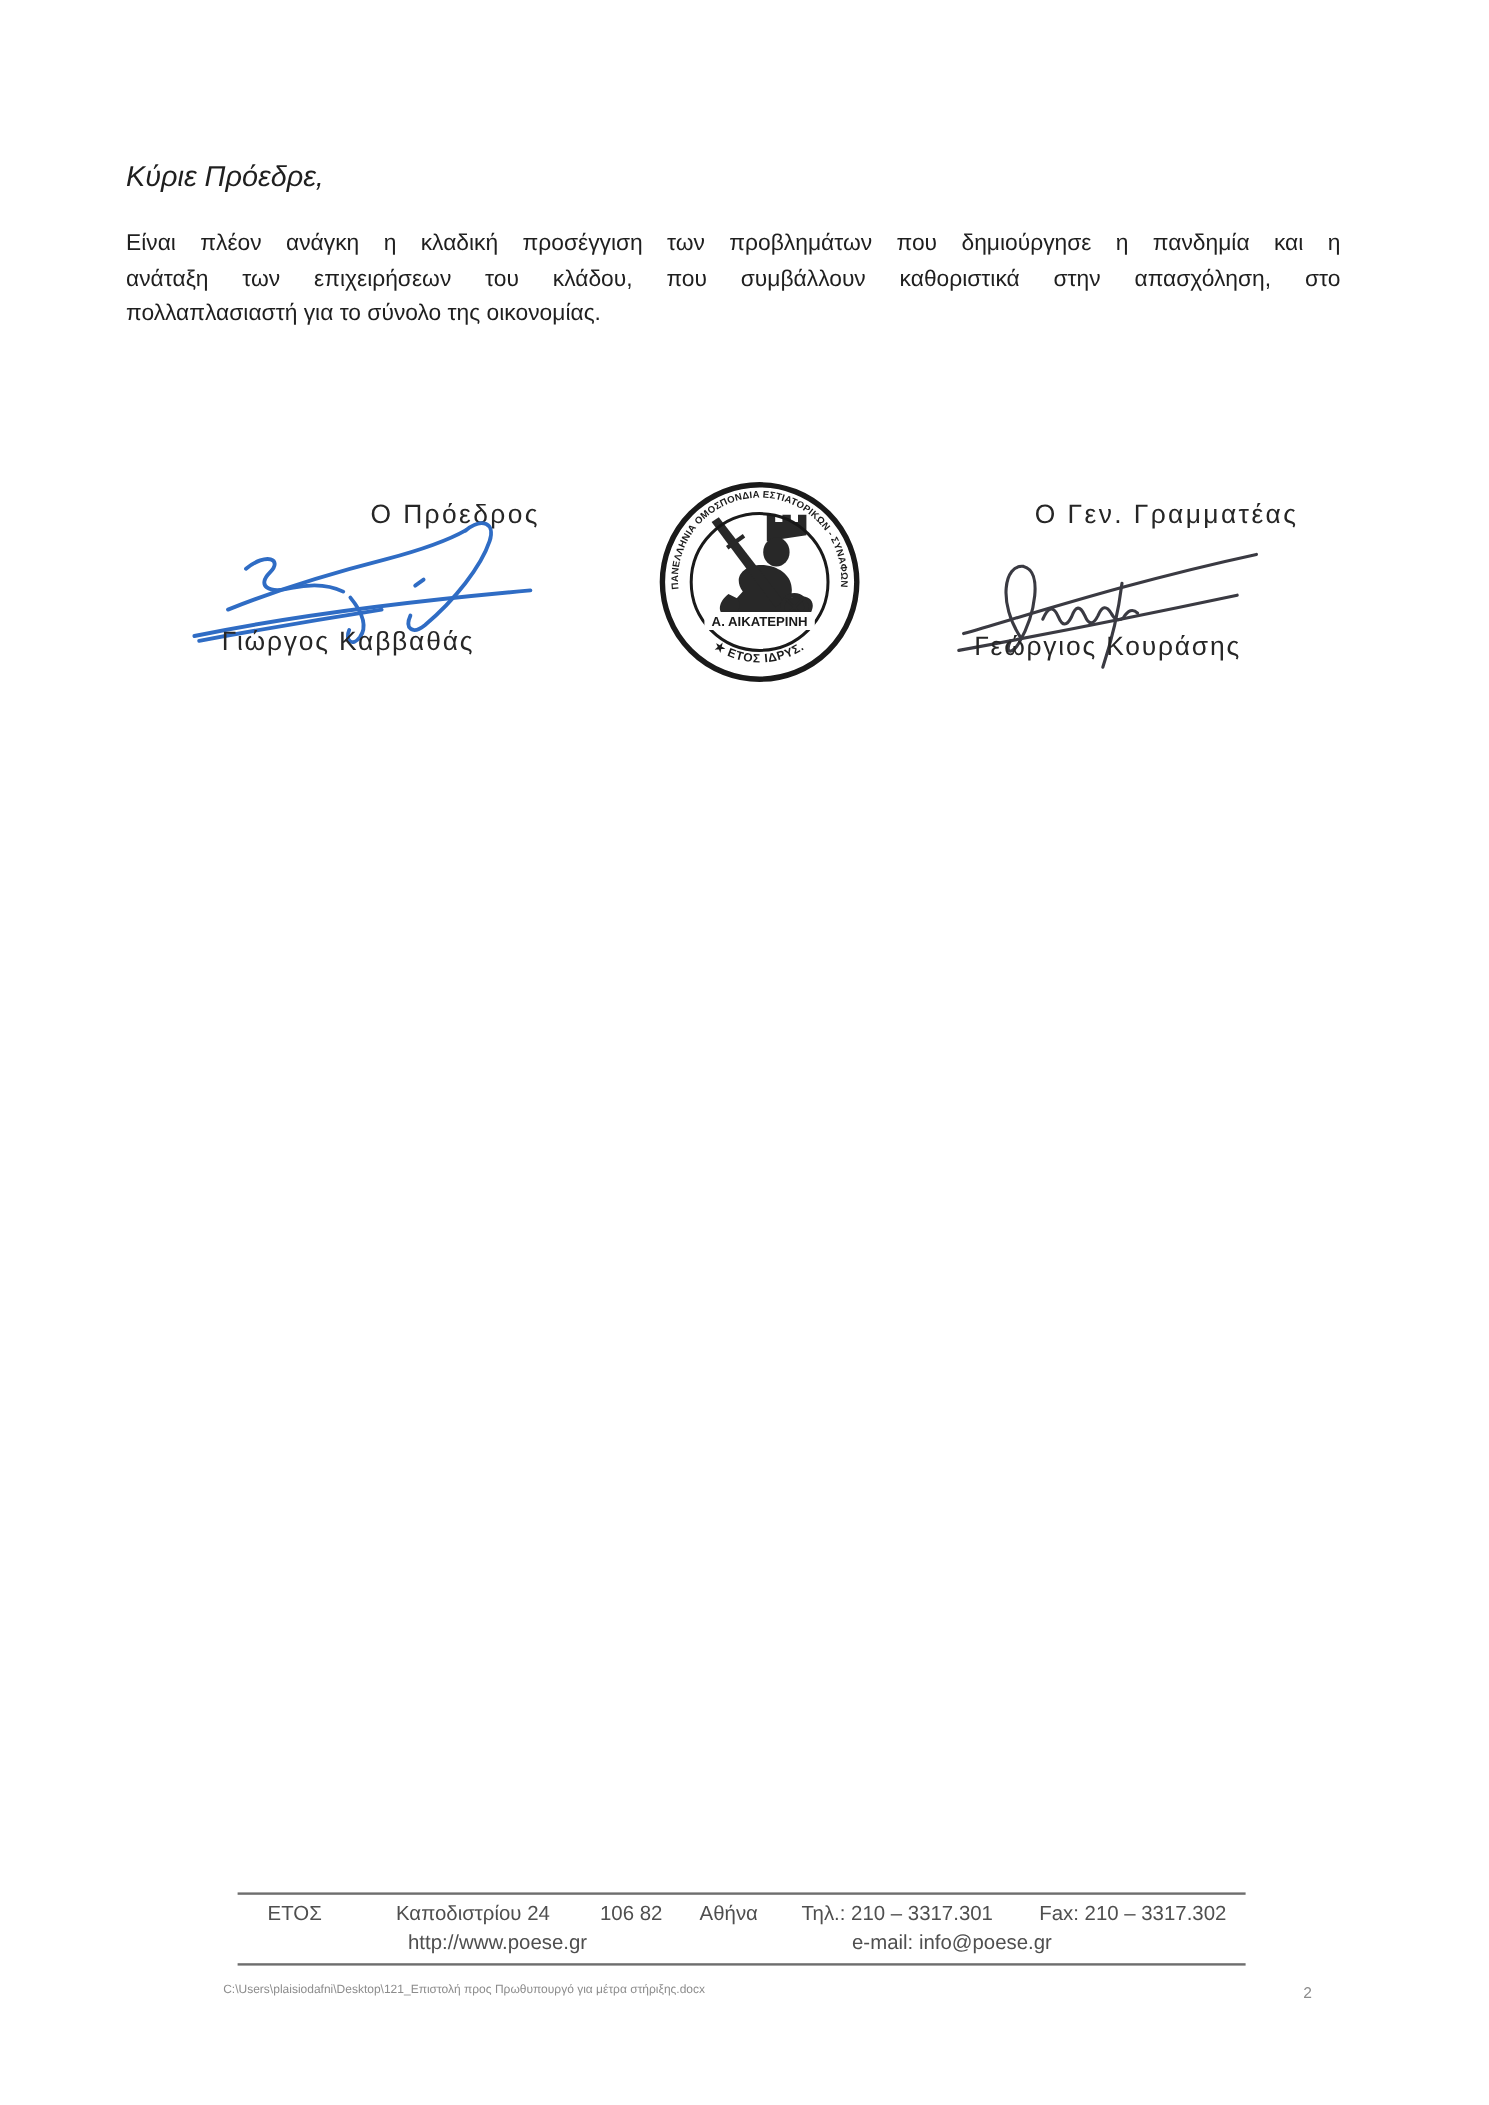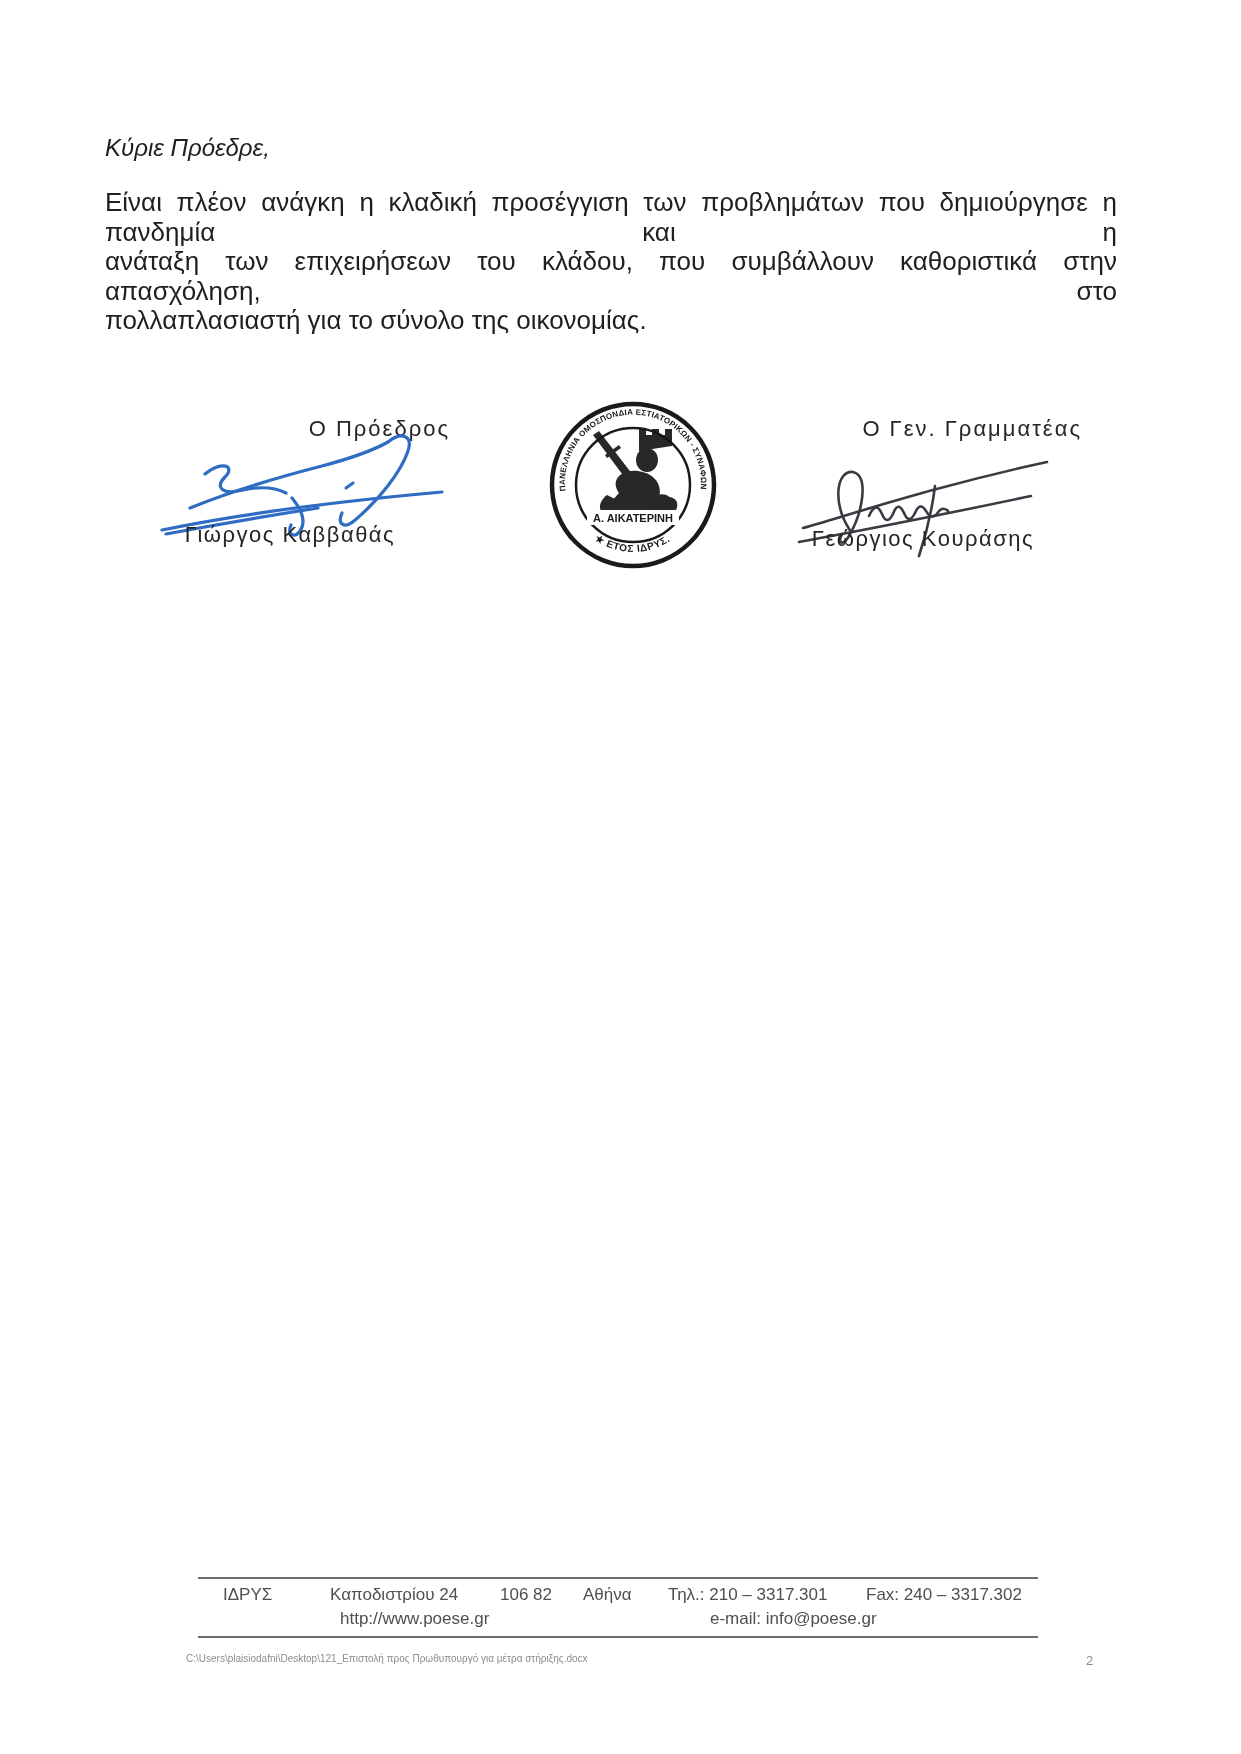--- a/index.html
+++ b/index.html
@@ -10,21 +10,21 @@
     font-family:"Liberation Sans", sans-serif;
     overflow:hidden;
     margin:0 auto;
   }
   .salutation{
     position:absolute;left:105px;top:134px;
     font-size:24px;font-style:italic;color:#1f1f1f;text-align:center;
   }
   .body-par{
     position:absolute;left:105px;top:188px;width:1012px;
-    font-size:26px;color:#1f1f1f;
+    font-size:19px;color:#1f1f1f;
   }
   .body-par .line{line-height:29.5px;white-space:normal;}
   .body-par .line.just{text-align:justify;text-align-last:justify;}
   .sig-title{
     position:absolute;width:300px;text-align:right;
     font-size:22px;letter-spacing:2px;color:#262626;
   }
   .sig-name{
     position:absolute;width:300px;text-align:center;
     font-size:22px;letter-spacing:1.5px;color:#262626;
@@ -109,26 +109,26 @@
       <path d="M66 100 C 46 70, 52 38, 68 40 C 84 44, 78 80, 64 104 C 58 114, 52 112, 57 102"></path>
       <path d="M84 84 q7 -16 13 -2 q5 12 11 0 q5 -14 11 -1 q5 12 11 0 q5 -12 11 -2 q4 8 10 4 q6 -10 12 -4"></path>
       <path d="M14 110 C 90 96, 170 80, 246 64"></path>
       <path d="M150 54 C 147 78, 142 100, 134 124"></path>
     </g>
   </svg>
   <div class="sig-name" style="left:773px;top:526px;">Γεώργιος Κουράσης</div>
 
   <div class="footer-rule f-rule-top"></div>
 
-  <span class="f-item" style="left:223px;top:1585px;">ΙΔΡΥΣ</span>
+  <span class="f-item" style="left:223px;top:1585px;">ΕΤΟΣ</span>
   <span class="f-item" style="left:330px;top:1585px;">Καποδιστρίου 24</span>
   <span class="f-item" style="left:500px;top:1585px;">106 82</span>
   <span class="f-item" style="left:583px;top:1585px;">Αθήνα</span>
   <span class="f-item" style="left:668px;top:1585px;">Τηλ.: 210 – 3317.301</span>
-  <span class="f-item" style="left:866px;top:1585px;">Fax: 240 – 3317.302</span>
+  <span class="f-item" style="left:866px;top:1585px;">Fax: 210 – 3317.302</span>
 
   <span class="f-item" style="left:340px;top:1609px;">http://www.poese.gr</span>
   <span class="f-item" style="left:710px;top:1609px;">e-mail: info@poese.gr</span>
 
   <div class="footer-rule f-rule-bottom"></div>
 
   <div class="statusbar-path">C:\Users\plaisiodafni\Desktop\121_Επιστολή προς Πρωθυπουργό για μέτρα στήριξης.docx</div>
   <div class="statusbar-page">2</div>
 
 </div>

